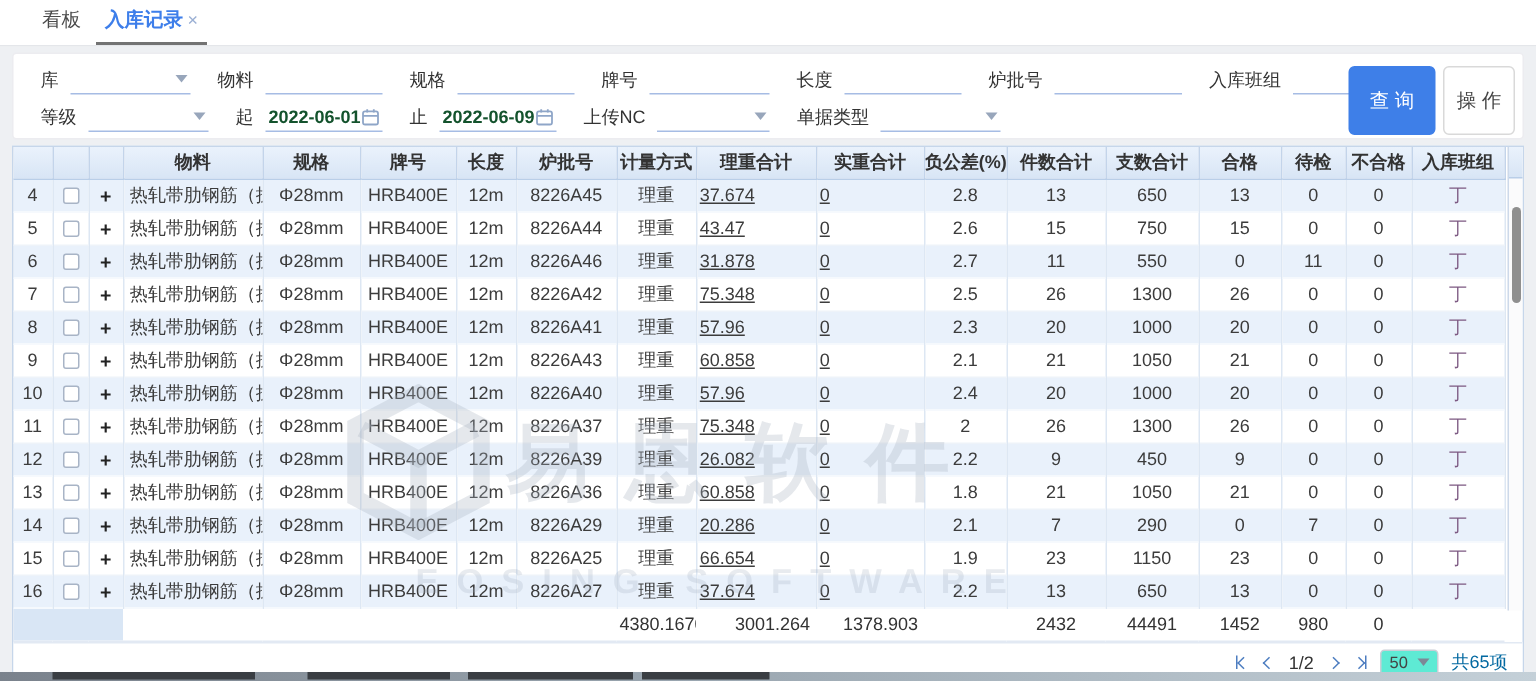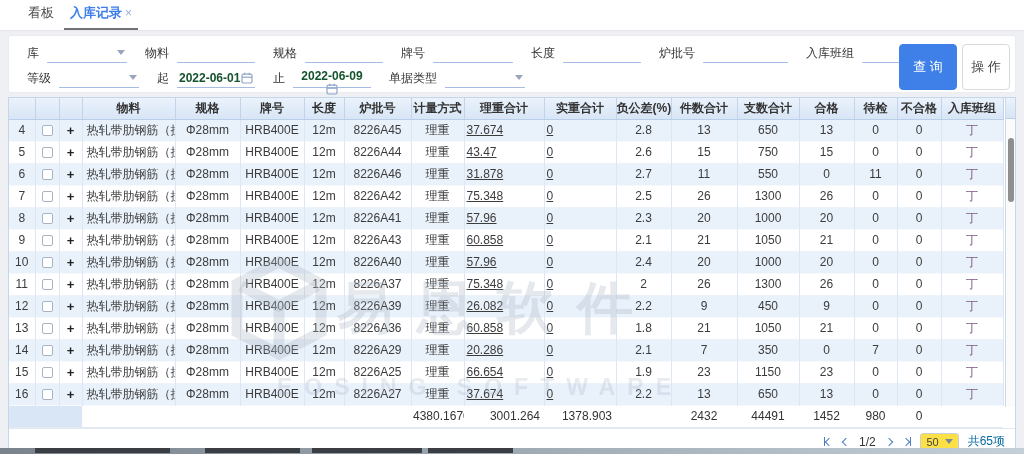--- a/index.html
+++ b/index.html
@@ -72,21 +72,21 @@
   .chev { display:inline-block; width:6px; height:6px; border-left:1.6px solid #4d7dc0;
     border-bottom:1.6px solid #4d7dc0; cursor:pointer; }
   .chev.left  { transform:rotate(45deg); }
   .chev.right { transform:rotate(-135deg); }
   .vbar { display:inline-block; width:1.6px; height:9px; background:#4d7dc0; }
   .pgroup { display:flex; align-items:center; cursor:pointer; }
   .pgroup .chev { margin:0 1px; }
   .page-text { color:#333; }
   .size-select { display:flex; align-items:center; border:1px solid #c9ced6;
     border-radius:3px; height:18px; padding:0 5px; font-size:11px; color:#444;
-    cursor:pointer; background:#fde047; }
+    cursor:pointer; background:#5eead4; }
   .size-select .caret { border-top-color:#7c8896; margin-left:6px; }
   .total-text { color:#0369a1; }
 
   
   .watermark { position:absolute; left:222px; top:158px; z-index:6;
     pointer-events:none; }
   .wm-row { display:flex; align-items:center; }
   .wm-cn { font-size:56px; font-weight:bold; letter-spacing:24px;
     color:rgba(168,178,192,0.30); line-height:1; margin-left:10px; white-space:nowrap; }
   .wm-en { margin-top:14px; margin-left:46px; font-size:23px; font-weight:bold;
@@ -173,30 +173,37 @@
               <rect x="1" y="2.2" width="10" height="8.8" rx="1.4"></rect>
               <line x1="1" y1="5.2" x2="11" y2="5.2"></line>
               <line x1="3.8" y1="0.8" x2="3.8" y2="3"></line>
               <line x1="8.2" y1="0.8" x2="8.2" y2="3"></line>
             </g>
           </svg>
         </div>
       </div>
       <div class="field">
         <span class="flabel">止</span>
-        <div class="fctrl" style="width: 78px; flex-direction: column;">
+        <div class="fctrl" style="width: 78px;">
           <span class="val">2022-06-09</span>
           <svg class="cal-icon" width="12" height="12" viewBox="0 0 12 12">
             <g stroke="#8fa6c8" fill="none" stroke-width="1.2">
               <rect x="1" y="2.2" width="10" height="8.8" rx="1.4"></rect>
               <line x1="1" y1="5.2" x2="11" y2="5.2"></line>
               <line x1="3.8" y1="0.8" x2="3.8" y2="3"></line>
               <line x1="8.2" y1="0.8" x2="8.2" y2="3"></line>
             </g>
           </svg>
+        </div>
+      </div>
+      <div class="field">
+        <span class="flabel">上传NC</span>
+        <div class="fctrl" style="width: 75px;">
+          <span class="val"></span>
+          <span class="caret"></span>
         </div>
       </div>
       <div class="field">
         <span class="flabel">单据类型</span>
         <div class="fctrl" style="width: 80px;">
           <span class="val"></span>
           <span class="caret"></span>
         </div>
       </div>
     </div>
@@ -456,21 +463,21 @@
           <td class="c-material">热轧带肋钢筋（抗震）</td>
           <td class="c-spec">Φ28mm</td>
           <td class="c-brand">HRB400E</td>
           <td class="c-length">12m</td>
           <td class="c-batch">8226A29</td>
           <td class="c-method">理重</td>
           <td class="c-theory">20.286</td>
           <td class="c-actual">0</td>
           <td class="c-tolerance">2.1</td>
           <td class="c-pieces">7</td>
-          <td class="c-bars">350</td>
+          <td class="c-bars">290</td>
           <td class="c-qualified">0</td>
           <td class="c-pending">7</td>
           <td class="c-unqualified">0</td>
           <td class="c-team">丁</td>
         </tr>
         <tr>
           <td class="c-no">15</td>
           <td class="c-cb"><span class="checkbox"></span></td>
           <td class="c-exp"><span class="exp">+</span></td>
           <td class="c-material">热轧带肋钢筋（抗震）</td>

